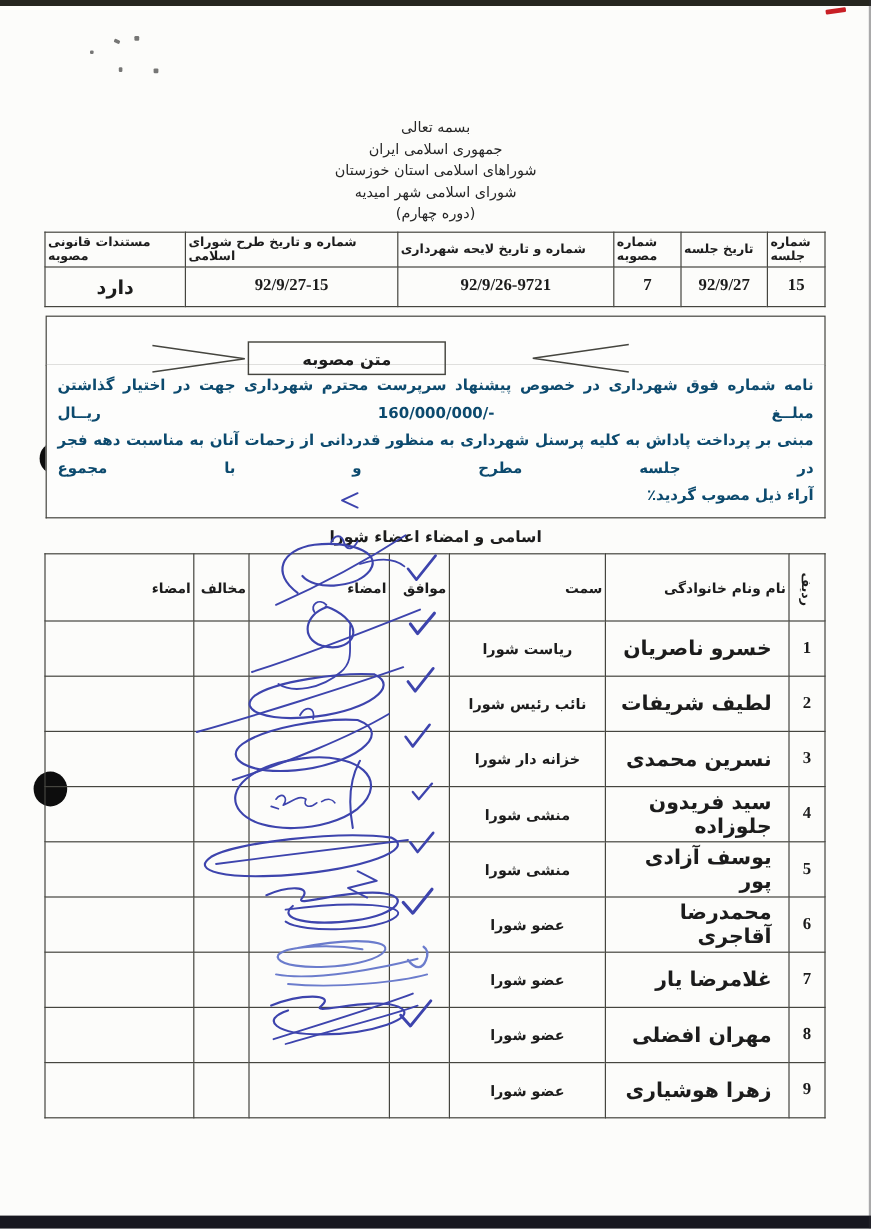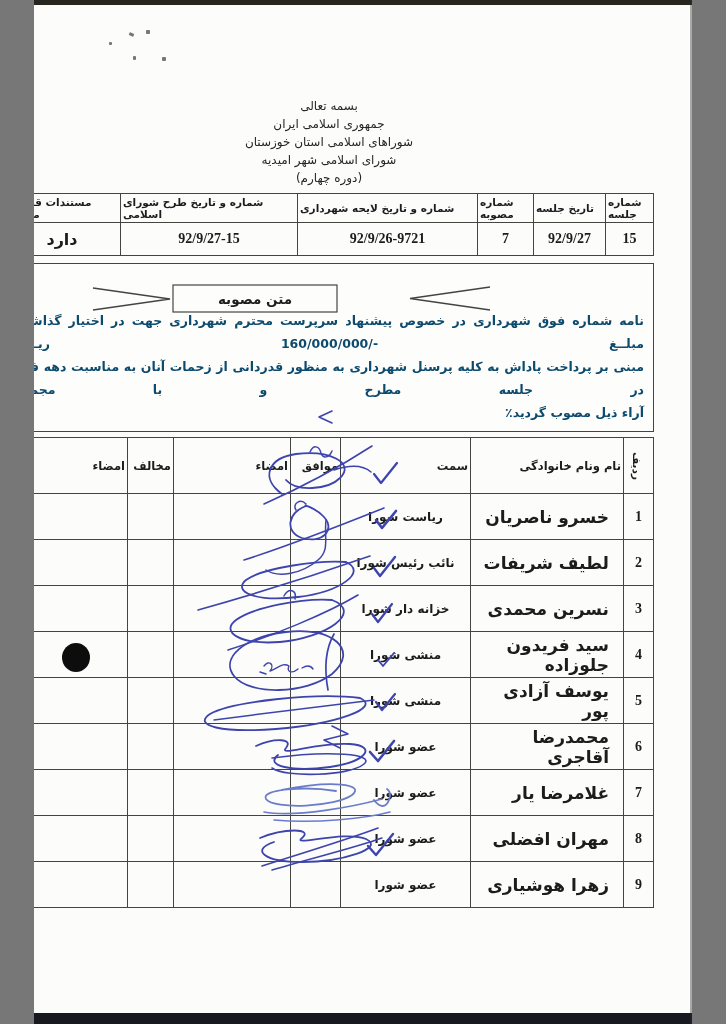--- a/index.html
+++ b/index.html
@@ -1,19 +1,19 @@
 <!DOCTYPE html>
 <html lang="fa"><head>
 <meta charset="utf-8">
 <style>
   * { box-sizing: border-box; margin: 0; padding: 0; }
   html,body { background:#777; }
   .page {
     position: relative;
-    width: 658px; height: 1024px;
+    width: 726px; height: 1024px;
     margin: 0 auto;
     background: #fcfcfa;
     overflow: hidden;
     direction: rtl;
     font-family: "DejaVu Sans", sans-serif;
     color: #1c1c1c;
   }
   .scan-band-top    { position:absolute; top:0; left:0; right:0; height:5px;  background:#26261f; }
   .scan-band-bottom { position:absolute; bottom:0; left:0; right:0; height:11px; background:#181820; }
   .scan-edge-right  { position:absolute; top:0; bottom:0; right:0; width:2px; background:rgba(45,45,50,.4); }
@@ -116,20 +116,21 @@
         <text x="252" y="20" text-anchor="middle" font-size="13.5" font-weight="bold" fill="#1d1d1d" font-family="DejaVu Sans, sans-serif">متن مصوبه</text>
       </svg>
     </div>
 
     <div class="res-box">
       <div class="res-line">نامه شماره فوق شهرداری در خصوص پیشنهاد سرپرست محترم شهرداری جهت در اختیار گذاشتن مبلــغ -/160/000/000 ریــال</div>
       <div class="res-line">مبنی بر پرداخت پاداش به کلیه پرسنل شهرداری به منظور قدردانی از زحمات آنان به مناسبت دهه فجر در جلسه مطرح و با مجموع</div>
       <div class="res-line short">آراء ذیل مصوب گردید٪</div>
     </div>
 
+    <div class="section-title">اسامی و امضاء اعضاء شورا</div>
 
     <table class="members-table">
       <colgroup>
         <col style="width:30px">
           <col style="width:153px">
           <col style="width:130px">
           <col style="width:50px">
         <col style="width:117px">
           <col style="width:46px">
           <col style="width:124px">

